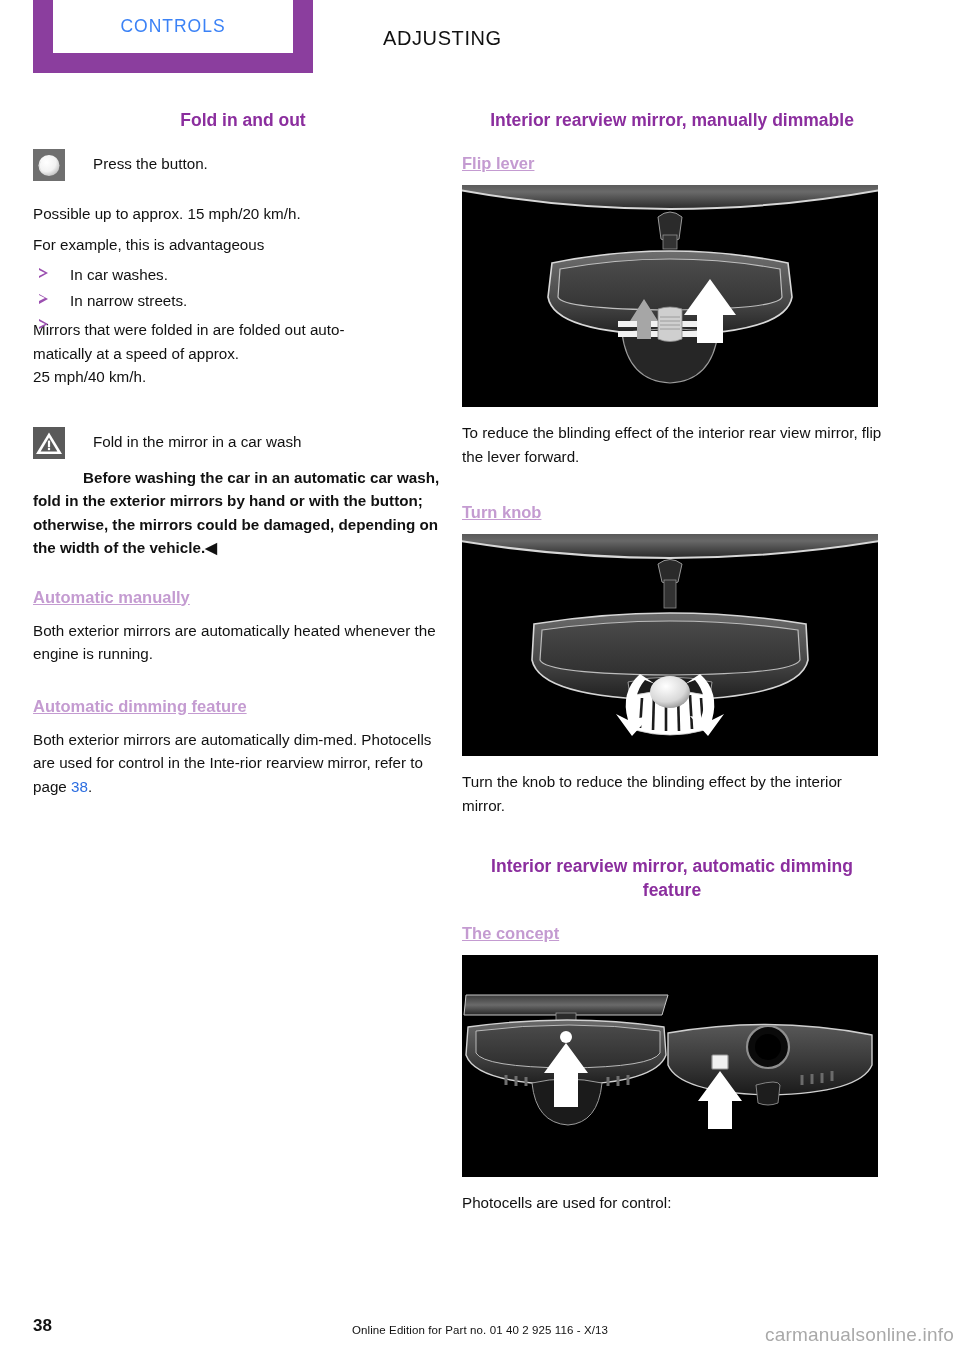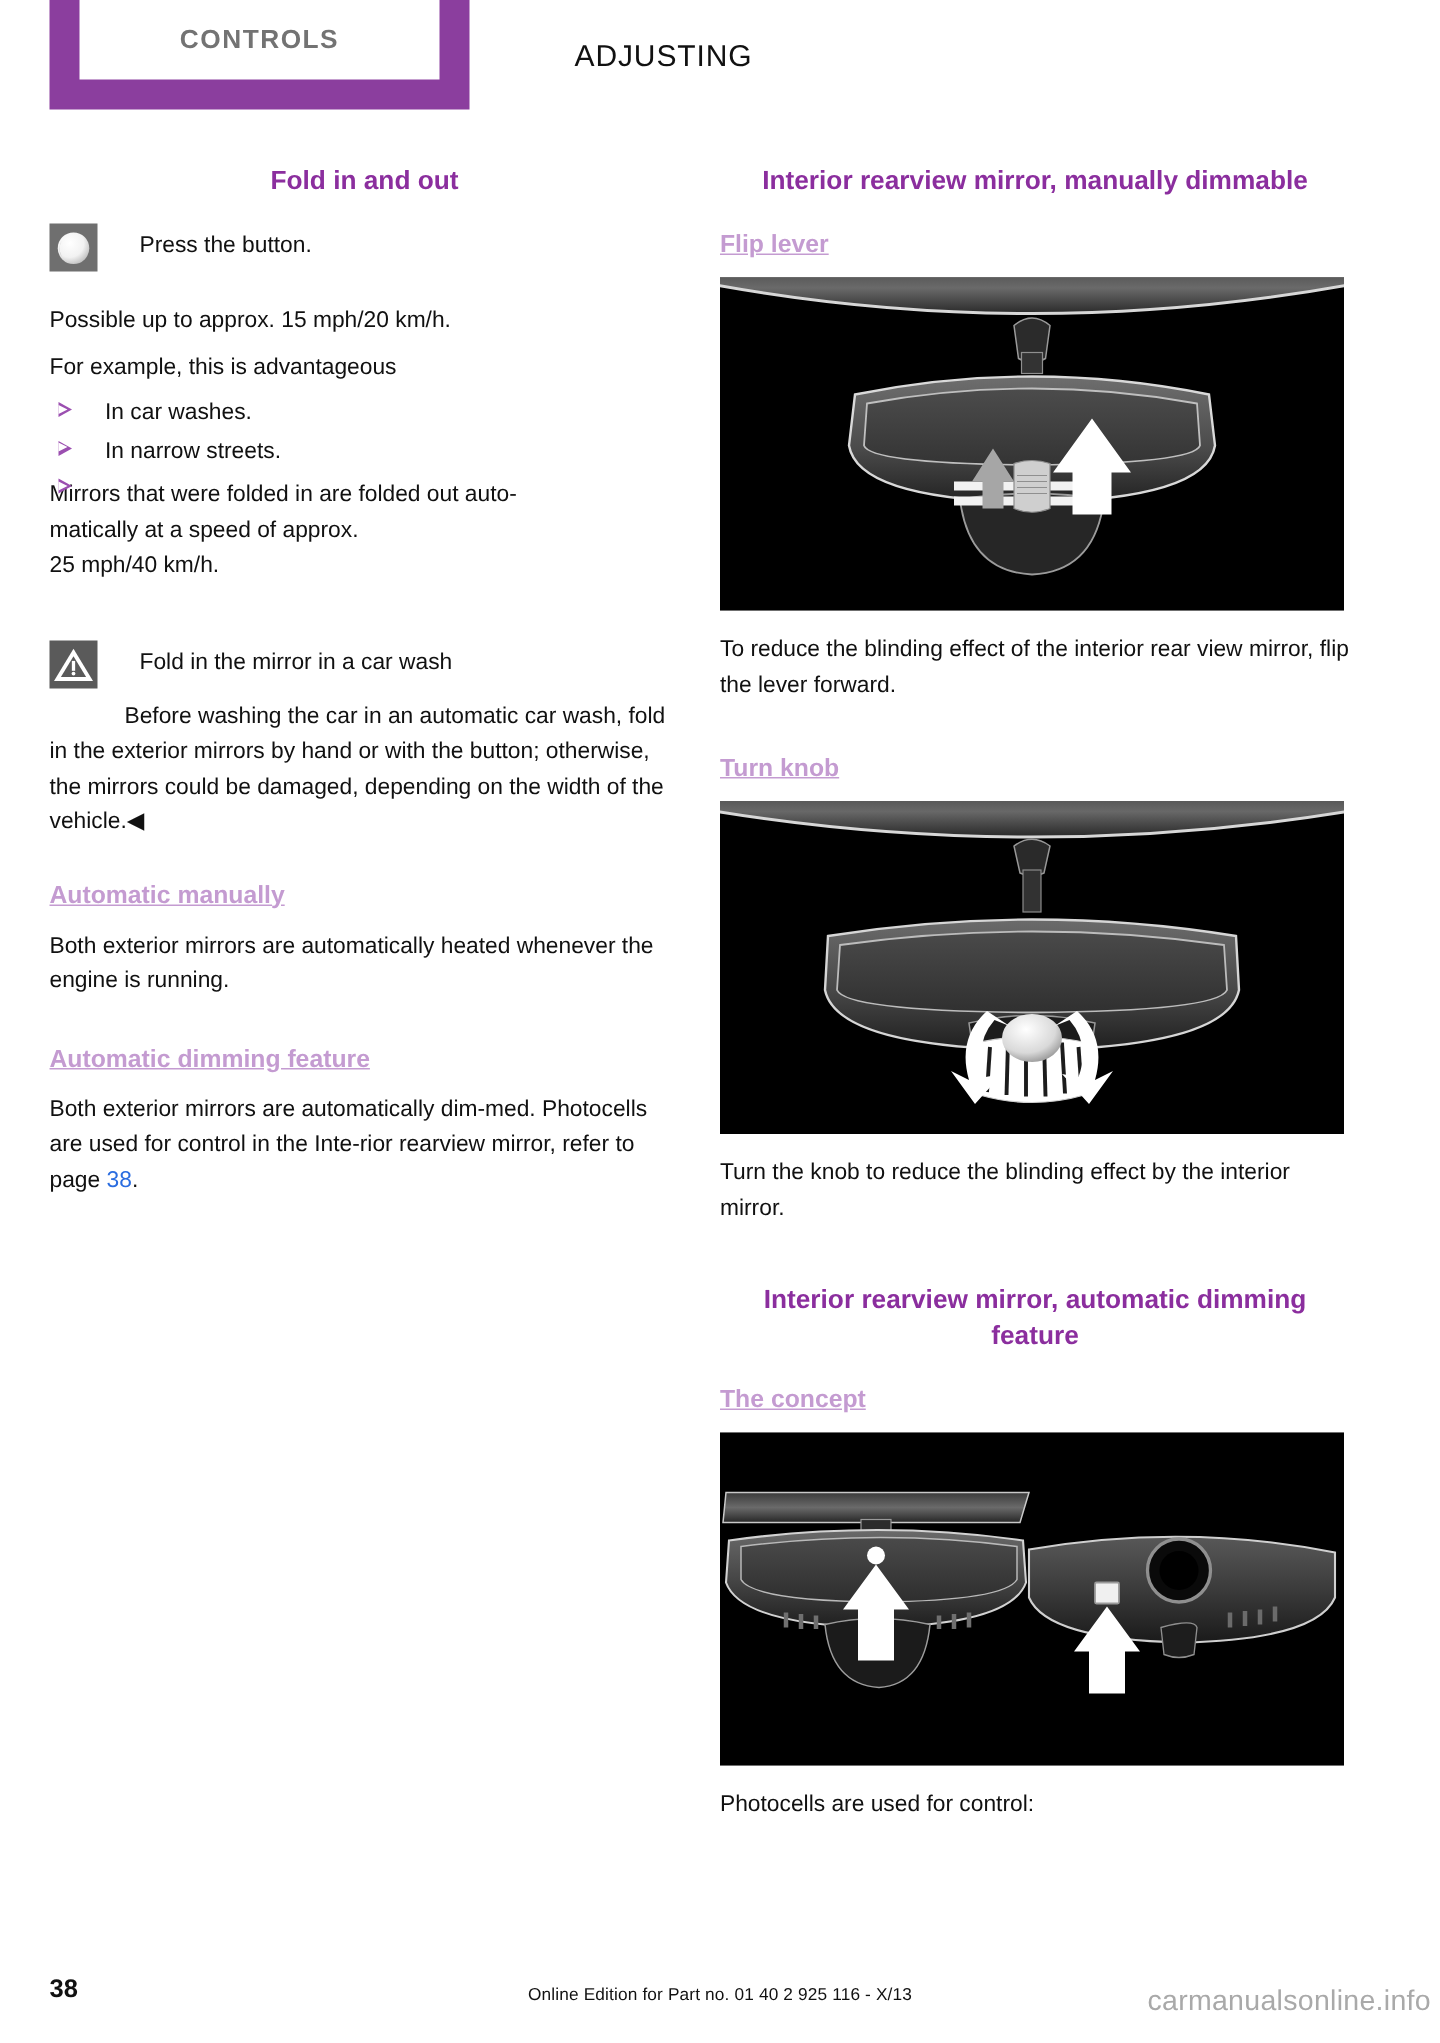--- a/index.html
+++ b/index.html
@@ -18,39 +18,39 @@
     width: 280px; height: 73px;
     background: #8B3E9E;
     padding: 0 20px 20px 20px;
   }
   .tab-inner {
     width: 100%; height: 100%;
     background: #ffffff;
     display: flex; align-items: center; justify-content: center;
   }
   .tab-label {
-    color: #737373;
-    font-size: 17.5px; font-weight: bold;
+    color: #3b82f6;
+    font-size: 17.5px; font-weight: normal;
     letter-spacing: 1.0px;
   }
   .section-label {
     position: absolute; left: 335px; top: 27px;
     color: #111111;
     font-size: 20px; font-weight: normal;
     letter-spacing: 0.6px;
     margin-left: 48px;
   }
 
   
   .col {
     position: absolute; top: 108px;
     width: 420px;
   }
   .col-left  { left: 33px; }
-  .col-right { left: 480px; }
+  .col-right { left: 462px; }
 
   
   h1.head-major {
     color: #8B2E9E;
     font-size: 17.5px; font-weight: bold;
     line-height: 24px;
     margin-bottom: 12px;
     text-align: center;
   }
   h2.head-minor {
@@ -89,21 +89,21 @@
     width: 32px; height: 32px;
   }
   .icon-box.button-icon { background: #6f6f6f; }
   .icon-box.warn-icon   { background: #5a5a5a; }
   .icon-row .icon-text {
     color: #111111; font-size: 15.2px; line-height: 23.5px;
     display: block; padding-top: 4px;
   }
 
   
-  .warn-block { position: relative; }
+  .warn-block { position: relative; font-weight: bold; }
   .warn-block .warn-body {
     color: #111111; font-size: 15.2px; line-height: 23.5px;
   }
   .warn-block .warn-body .indent { display: inline-block; width: 50px; }
   .endmark { color: #111; }
 
   
   ul.bullets { list-style: none; margin: 0 0 6px 0; }
   ul.bullets li {
     position: relative;

